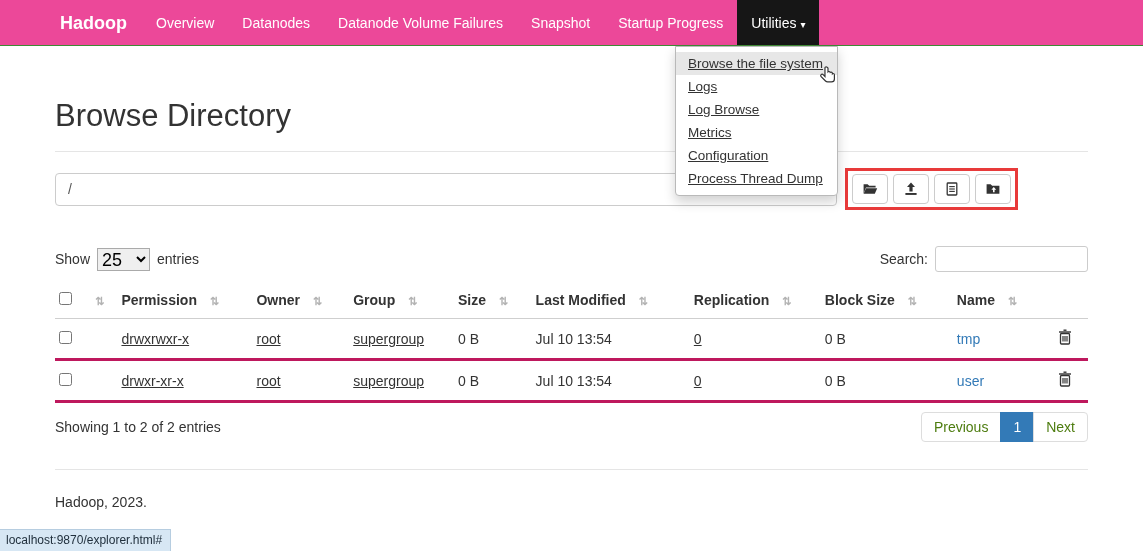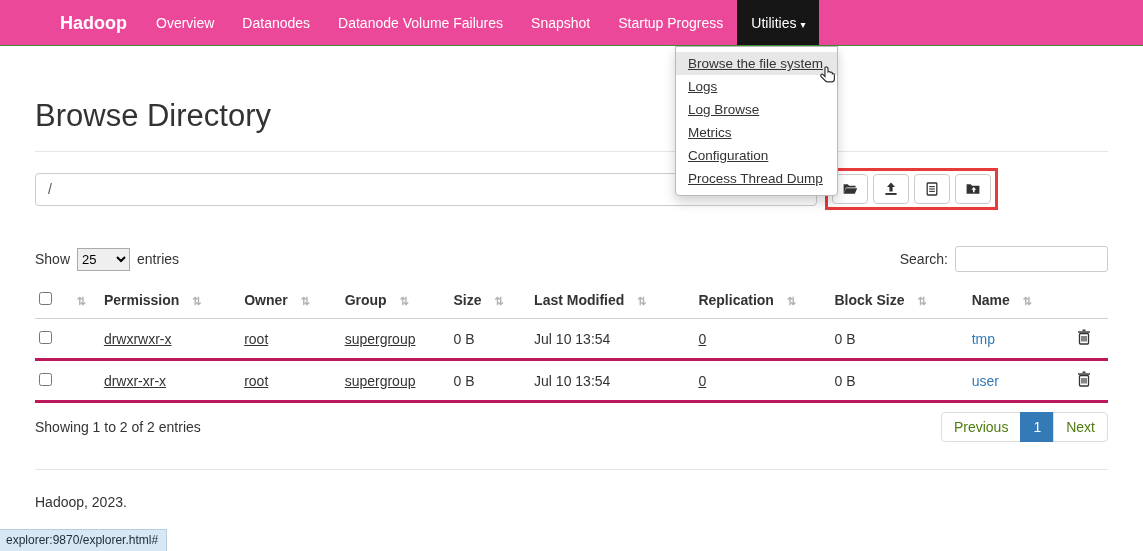--- a/index.html
+++ b/index.html
@@ -21,41 +21,41 @@
   
   .dropdown {
     position:absolute; top:46px; left:675px; width:163px; background:#fff;
     border:1px solid #b9b9b9; border-radius:0 0 4px 4px; padding:5px 0;
     box-shadow:0 6px 12px rgba(0,0,0,.18); z-index:20;
   }
   .dropdown-item { font-size:13.5px; color:#333; padding:3px 12px; line-height:17px; white-space:nowrap; cursor:pointer;text-decoration:underline; }
   .dropdown-item.hover { background:#e7e7e7; }
   .cursor-svg { position:absolute; left:818px; top:64px; z-index:30; width:22px; height:24px; }
   
-  .main { padding:0 35px; }
+  .main { padding:0 55px; }
   .page-title { font-size:31px; font-weight:500; color:#333; margin-top:52px; }
   .rule { border:none; border-top:1px solid #e5e5e5; margin-top:17px; }
   .path-row { display:flex; align-items:center; margin-top:16px; }
   .path-input {
     width:782px; height:33px; border:1px solid #ccc; border-radius:4px;
     padding:0 12px; font-size:14px; color:#555; font-family:"Liberation Sans",sans-serif;
   }
   .annotation-box {
     margin-left:8px; border:3px solid #e83a3a; padding:3px 4px;
     display:flex; gap:5px; align-items:center; background:transparent;
   }
   .tool-btn {
     width:36px; height:30px; background:#fff; border:1px solid #ccc; border-radius:4px;
     display:flex; align-items:center; justify-content:center; cursor:pointer;
   }
   .tool-btn svg { width:16px; height:16px; }
   
   .controls-row { display:flex; justify-content:space-between; align-items:center; margin-top:36px; font-size:14px; }
   .controls-left, .controls-right { display:flex; align-items:center; gap:7px; }
-  .page-size-select { width:53px; height:23px; font-size:13px; border:1px solid #aaa; font-family:"Liberation Sans",sans-serif; }
+  .page-size-select { width:53px; height:23px; font-size:18px; border:1px solid #aaa; font-family:"Liberation Sans",sans-serif; }
   .search-input { width:153px; height:26px; border:1px solid #ccc; border-radius:3px; padding:0 6px; font-family:"Liberation Sans",sans-serif; }
   
   table { width:100%; border-collapse:collapse; margin-top:10px; font-size:14px; }
   thead th { text-align:left; font-weight:bold; padding:10px 4px; border-bottom:1px solid #cfcfcf; cursor:pointer; white-space:nowrap; }
   tbody td { padding:10px 4px; border-bottom:3px solid #be185d; }
   .sort-glyph { color:#b3b3b3; font-size:11px; margin-left:13px; }
   .dark-link { color:#333; text-decoration:underline; cursor:pointer; }
   .blue-link { color:#337ab7; text-decoration:none; cursor:pointer; }
   .trash-cell { text-align:center; }
   .trash-btn { background:none; border:none; cursor:pointer; padding:0; }
@@ -246,13 +246,13 @@
       <li class="page-btn first">Previous</li>
       <li class="page-btn active">1</li>
       <li class="page-btn last">Next</li>
     </ul>
   </div>
 
   <hr class="rule2">
   <div class="footer-text">Hadoop, 2023.</div>
 </div>
 
-<div class="status-bar">explorer:9870/explorer.html#</div>
+<div class="status-bar">localhost:9870/explorer.html#</div>
 
 </body></html>

